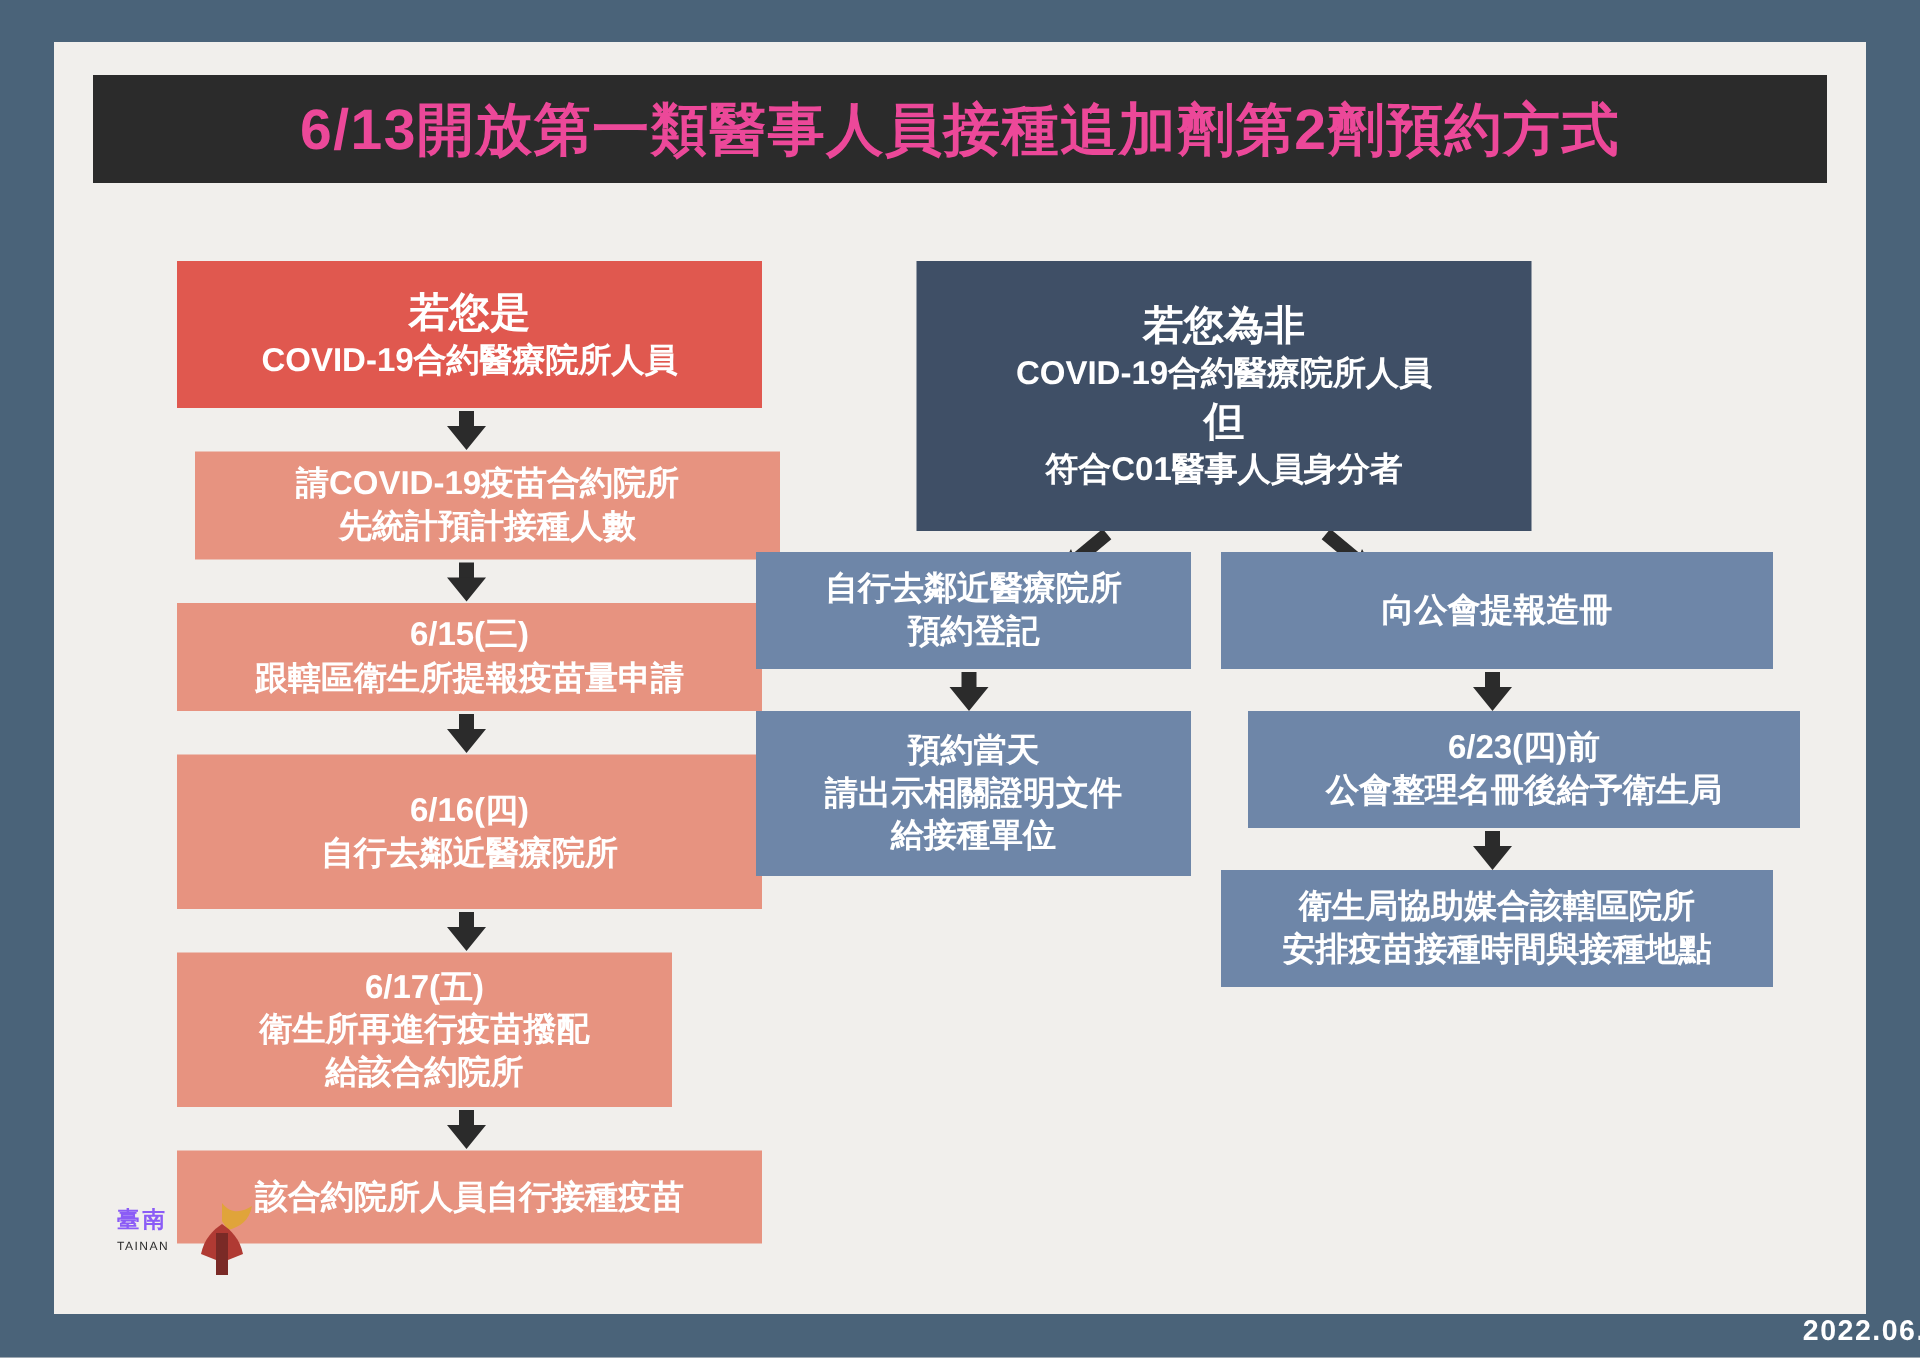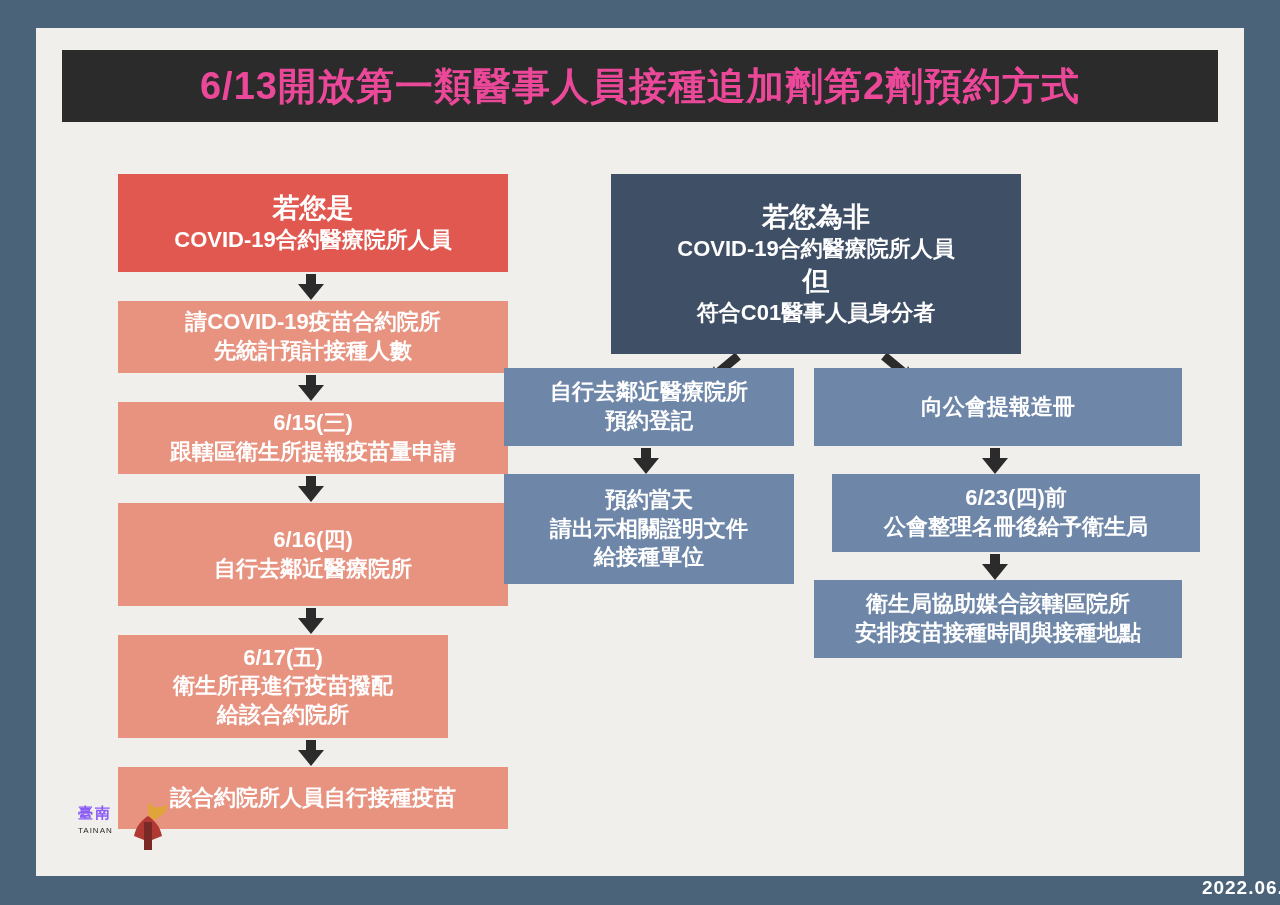--- a/index.html
+++ b/index.html
@@ -129,21 +129,21 @@
   <div class="box head-red" style="left:82px; top:146px; width:390px; height:98px;">
     <div class="l1">若您是</div>
     <div class="l2">COVID-19合約醫療院所人員</div>
   </div>
 
   <div class="arrow" style="left:258px; top:246px; width:40px; height:26px;">
     <div class="stem" style="left:12px; top:0; width:10px; height:12px;"></div>
     <div class="head" style="left:4px; top:10px;"></div>
   </div>
 
-  <div class="box step-salmon" style="left:82px; top:273px; width:390px; height:72px;">
+  <div class="box step-salmon" style="left:94px; top:273px; width:390px; height:72px;">
     <div class="l2">請COVID-19疫苗合約院所</div>
     <div class="l2">先統計預計接種人數</div>
   </div>
 
   <div class="arrow" style="left:258px; top:347px; width:40px; height:26px;">
     <div class="stem" style="left:12px; top:0; width:10px; height:12px;"></div>
     <div class="head" style="left:4px; top:10px;"></div>
   </div>
 
   <div class="box step-salmon" style="left:82px; top:374px; width:390px; height:72px;">

